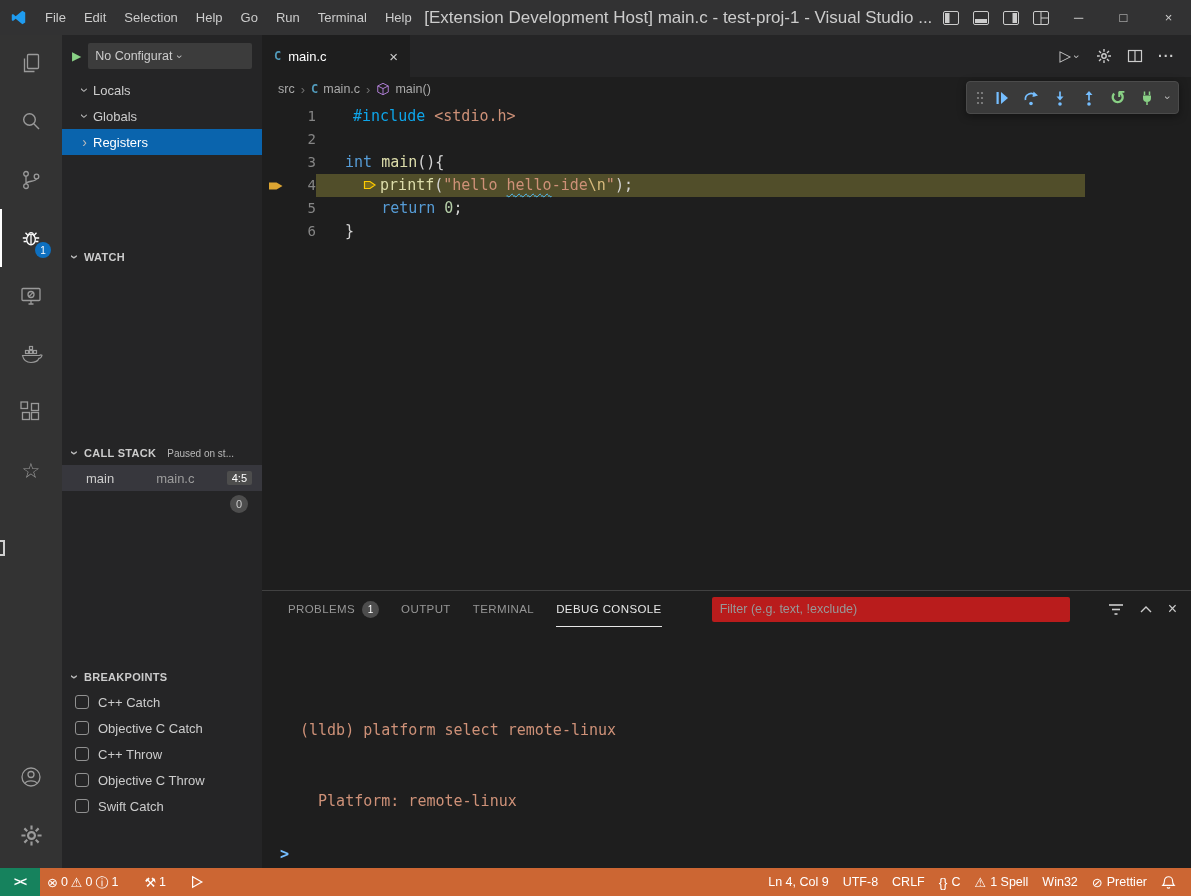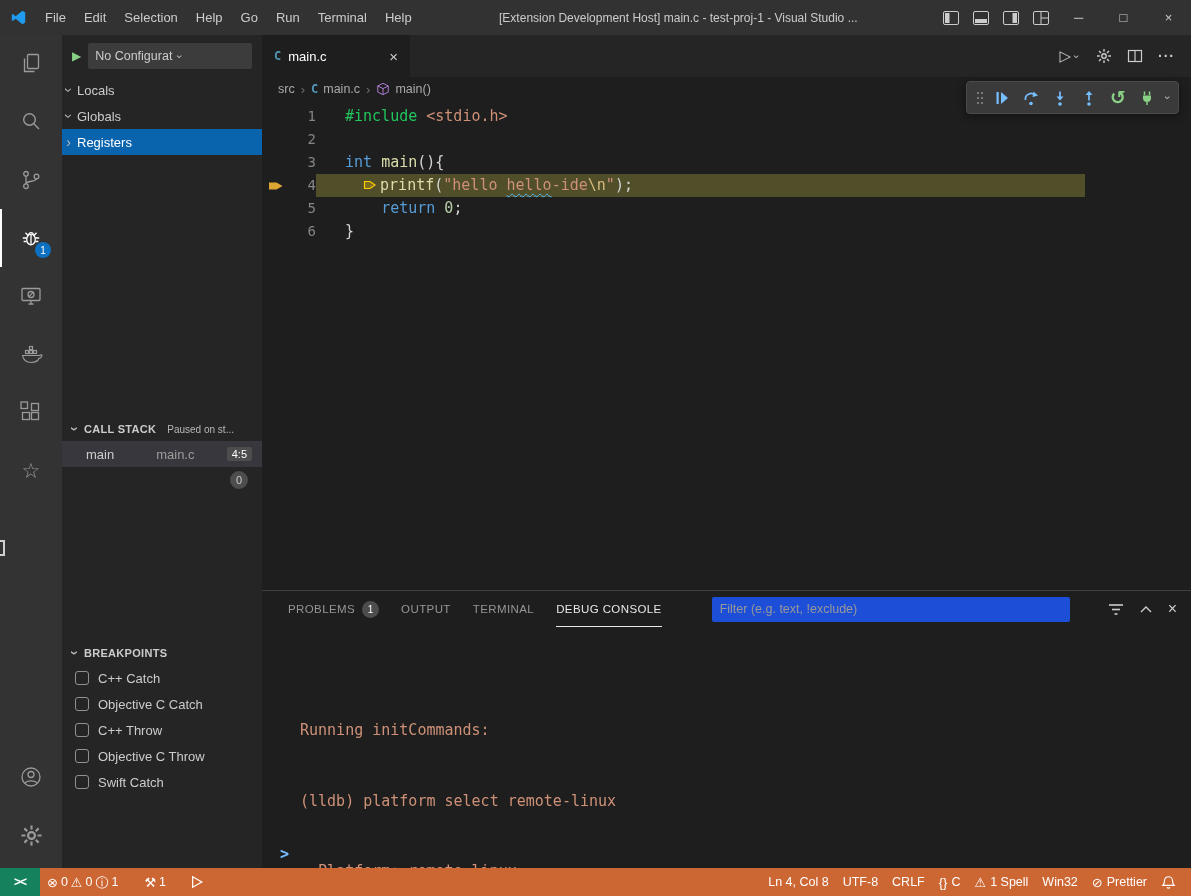--- a/index.html
+++ b/index.html
@@ -5,21 +5,21 @@
 *{margin:0;padding:0;box-sizing:border-box;}
 html,body{width:1191px;height:896px;overflow:hidden;}
 body{background:#1e1e1e;font-family:"Liberation Sans","DejaVu Sans",sans-serif;color:#cccccc;}
 #app{width:1191px;height:896px;display:flex;flex-direction:column;position:relative;}
 
 
 .titlebar{height:35px;background:#323233;display:flex;align-items:center;flex-shrink:0;font-size:13px;}
 .logo{width:36px;display:flex;justify-content:center;align-items:center;}
 .menubar{display:flex;}
 .menu-item{padding:8px 9px;line-height:35px;color:#cccccc;}
-.window-title{flex:1;text-align:center;color:#cccccc;font-size:12px;white-space:nowrap;overflow:hidden;}
+.window-title{flex:1;text-align:center;color:#cccccc;font-size:17px;white-space:nowrap;overflow:hidden;}
 .tb-icons{display:flex;align-items:center;}
 .tb-icon{width:30px;height:35px;display:flex;align-items:center;justify-content:center;}
 .win-ctrl{width:45px;height:35px;display:flex;align-items:center;justify-content:center;font-size:13px;color:#cccccc;}
 
 
 .main{flex:1;display:flex;min-height:0;}
 
 
 .activitybar{width:62px;background:#333333;display:flex;flex-direction:column;align-items:center;flex-shrink:0;}
 .ab-item{width:62px;height:58px;display:flex;align-items:center;justify-content:center;position:relative;color:#9a9a9a;}
@@ -33,21 +33,21 @@
 .sidebar{width:200px;background:#252526;flex-shrink:0;display:flex;flex-direction:column;font-size:13px;overflow:hidden;}
 .sb-toolbar{height:42px;display:flex;align-items:center;padding:0 10px;gap:7px;flex-shrink:0;}
 .play-glyph{color:#89d185;font-size:12px;}
 .config-dropdown{flex:1;background:#3c3c3c;height:26px;border-radius:2px;display:flex;align-items:center;padding:0 7px;color:#cccccc;font-size:12.5px;gap:2px;overflow:hidden;white-space:nowrap;}
 .section-header{height:24px;display:flex;align-items:center;font-size:11px;font-weight:700;color:#cccccc;padding:0 6px;gap:3px;flex-shrink:0;letter-spacing:.3px;}
 .chev{display:inline-block;color:#bbbbbb;font-size:14px;line-height:1;transform:rotate(90deg);width:13px;text-align:center;flex-shrink:0;}
 .chev.collapsed{transform:none;}
 .chev.small{font-size:11px;width:10px;}
 .hdr-action{margin-left:auto;display:flex;align-items:center;padding-right:4px;}
 .var-body{height:168px;flex-shrink:0;}
-.tree-row{height:26px;display:flex;align-items:center;padding-left:0;gap:2px;font-size:13px;color:#cccccc;}
+.tree-row{height:26px;display:flex;align-items:center;padding-left:16px;gap:2px;font-size:13px;color:#cccccc;}
 .tree-row.selected{background:#0a64ad;color:#ffffff;}
 .watch-body{height:172px;flex-shrink:0;}
 .paused-note{font-weight:400;font-size:10px;color:#b8b8b8;margin-left:8px;letter-spacing:0;white-space:nowrap;}
 .cs-body{height:200px;flex-shrink:0;}
 .cs-row{height:26px;background:#37373d;display:flex;align-items:center;padding:0 10px 0 24px;}
 .cs-file{color:#9d9d9d;margin-left:42px;}
 .cs-badge{background:#4d4d4d;color:#ffffff;font-size:11px;border-radius:2px;padding:1px 5px;margin-left:auto;}
 .cs-zero-row{height:26px;display:flex;align-items:center;justify-content:flex-end;padding-right:14px;}
 .round-badge{background:#4d4d4d;color:#cccccc;width:18px;height:18px;border-radius:50%;font-size:11px;display:flex;align-items:center;justify-content:center;}
 .bp-body{flex:1;overflow:hidden;}
@@ -67,42 +67,42 @@
 .breadcrumbs{height:24px;display:flex;align-items:center;padding-left:16px;gap:6px;font-size:12.5px;color:#a9a9a9;flex-shrink:0;}
 .bc-sep{color:#6e6e6e;font-size:13px;}
 .bc-seg{display:flex;align-items:center;gap:5px;}
 
 .code-area{flex:1;position:relative;padding-top:4px;font-family:"DejaVu Sans Mono","Liberation Mono",monospace;font-size:15px;overflow:hidden;}
 .code-line{display:flex;height:23px;line-height:23px;}
 .bp-margin{width:28px;flex-shrink:0;display:flex;align-items:center;justify-content:center;}
 .lnum{width:26px;text-align:right;color:#858585;font-size:14px;flex-shrink:0;}
 .lcode{padding-left:29px;white-space:pre;color:#d4d4d4;}
 .lcode.hl{flex:1;margin-right:106px;background:rgba(234,222,80,0.25);}
-.tk-pre{color:#22c55e;}
+.tk-pre{color:#0ea5e9;margin-left:8px;}
 .tk-str{color:#ce9178;}
 .tk-kw{color:#569cd6;text-align:center;}
 .tk-fn{color:#dcdcaa;}
 .tk-num{color:#b5cea8;}
 .tk-esc{color:#d7ba7d;}
 .tk-pun{color:#d4d4d4;}
 .squiggle{text-decoration:underline;text-decoration-style:wavy;text-decoration-color:#4fc1ff;text-decoration-thickness:1px;text-underline-offset:3px;}
 .inline-bp{display:inline-block;vertical-align:middle;margin:0 3px 2px 0;}
 
 
 .debug-toolbar{position:absolute;top:46px;right:12px;height:33px;background:#3a3a3a;border:1px solid #4b4b4b;border-radius:4px;display:flex;align-items:center;padding:0 6px;gap:1px;box-shadow:0 2px 8px rgba(0,0,0,.4);z-index:5;}
 .dtb-btn{width:28px;height:28px;display:flex;align-items:center;justify-content:center;}
 .restart-glyph{color:#89d185;font-size:19px;font-weight:700;line-height:1;}
 
 
 .panel{height:278px;border-top:1px solid #414141;flex-shrink:0;display:flex;flex-direction:column;position:relative;background:#1e1e1e;gap:37px;}
 .panel-header{height:36px;display:flex;align-items:center;padding:0 14px 0 26px;gap:22px;flex-shrink:0;}
 .ptab{font-size:11.5px;letter-spacing:.4px;color:#969696;display:flex;align-items:center;gap:7px;height:36px;}
 .ptab.active{color:#e7e7e7;box-shadow:inset 0 -1px 0 #e7e7e7;}
 .badge-circ{background:#4d4d4d;color:#ffffff;min-width:17px;height:17px;border-radius:50%;font-size:10px;display:flex;align-items:center;justify-content:center;letter-spacing:0;}
-.panel-filter{margin-left:auto;width:358px;height:25px;background:#1d4ed8;border-radius:2px;display:flex;align-items:center;padding:0 8px;}
+.panel-filter{margin-left:auto;width:358px;height:25px;background:#b91c1c;border-radius:2px;display:flex;align-items:center;padding:0 8px;}
 .panel-filter input{background:transparent;border:none;outline:none;color:#cccccc;font-size:12.5px;width:100%;font-family:"Liberation Sans","DejaVu Sans",sans-serif;}
 .panel-filter input::placeholder{color:#989898;}
 .panel-actions{display:flex;align-items:center;gap:15px;margin-left:16px;color:#cccccc;}
 .console{flex:1;padding:8px 0 0 38px;font-family:"DejaVu Sans Mono","Liberation Mono",monospace;font-size:15px;line-height:23.5px;color:#ce9178;white-space:pre;overflow:hidden;}
 .console-prompt{position:absolute;left:18px;bottom:5px;color:#75beff;font-family:"DejaVu Sans Mono",monospace;font-size:15px;font-weight:700;}
 
 
 .statusbar{height:28px;background:#cc6633;display:flex;align-items:center;flex-shrink:0;color:#ffffff;font-size:12.5px;}
 .sb-remote{width:40px;height:28px;background:#16825d;display:flex;align-items:center;justify-content:center;font-weight:700;font-size:12px;letter-spacing:-1px;flex-shrink:0;}
 .sb-item{padding:0 7px;display:flex;align-items:center;gap:4px;white-space:nowrap;height:28px;}
@@ -257,20 +257,24 @@
         <div class="tree-row">
           <span class="chev">›</span>
           <span>Globals</span>
         </div>
         <div class="tree-row selected">
           <span class="chev collapsed">›</span>
           <span>Registers</span>
         </div>
       </div>
 
+      <div class="section-header">
+        <span class="chev">›</span>
+        <span>WATCH</span>
+      </div>
       <div class="watch-body"></div>
 
       <div class="section-header">
         <span class="chev">›</span>
         <span>CALL STACK</span>
         <span class="paused-note">Paused on st...</span>
       </div>
       <div class="cs-body">
         <div class="cs-row">
           <span>main</span>
@@ -481,21 +485,20 @@
             </span>
             <span>
               <svg width="14" height="12" viewBox="0 0 14 12" fill="none" stroke="#cccccc" stroke-width="1.4">
                   <path d="M2 9 L7 4 L12 9"></path>
                 </svg>
             </span>
             <span style="font-size:16px;">×</span>
           </div>
         </div>
         <div class="console">
-          <div>Running initCommands:</div>
           <div>(lldb) platform select remote-linux</div>
           <div>  Platform: remote-linux</div>
           
           
           
         </div>
         <span class="console-prompt">&gt;</span>
       </div>
 
     </div>
@@ -517,21 +520,21 @@
       <span class="sb-ico">⚒</span>
       <span>1</span>
     </div>
     <div class="sb-item" style="margin-left:10px;">
       <svg width="14" height="14" viewBox="0 0 16 16" fill="none" stroke="#ffffff" stroke-width="1.4">
           <path d="M3 2 L13.5 8 L3 14 Z"></path>
         </svg>
     </div>
     <div class="sb-right">
       <div class="sb-item">
-          <span>Ln 4, Col 8</span>
+          <span>Ln 4, Col 9</span>
         </div>
       <div class="sb-item">
           <span>UTF-8</span>
         </div>
       <div class="sb-item">
           <span>CRLF</span>
         </div>
       <div class="sb-item">
         <span class="sb-ico">{}</span>
         <span>C</span>

